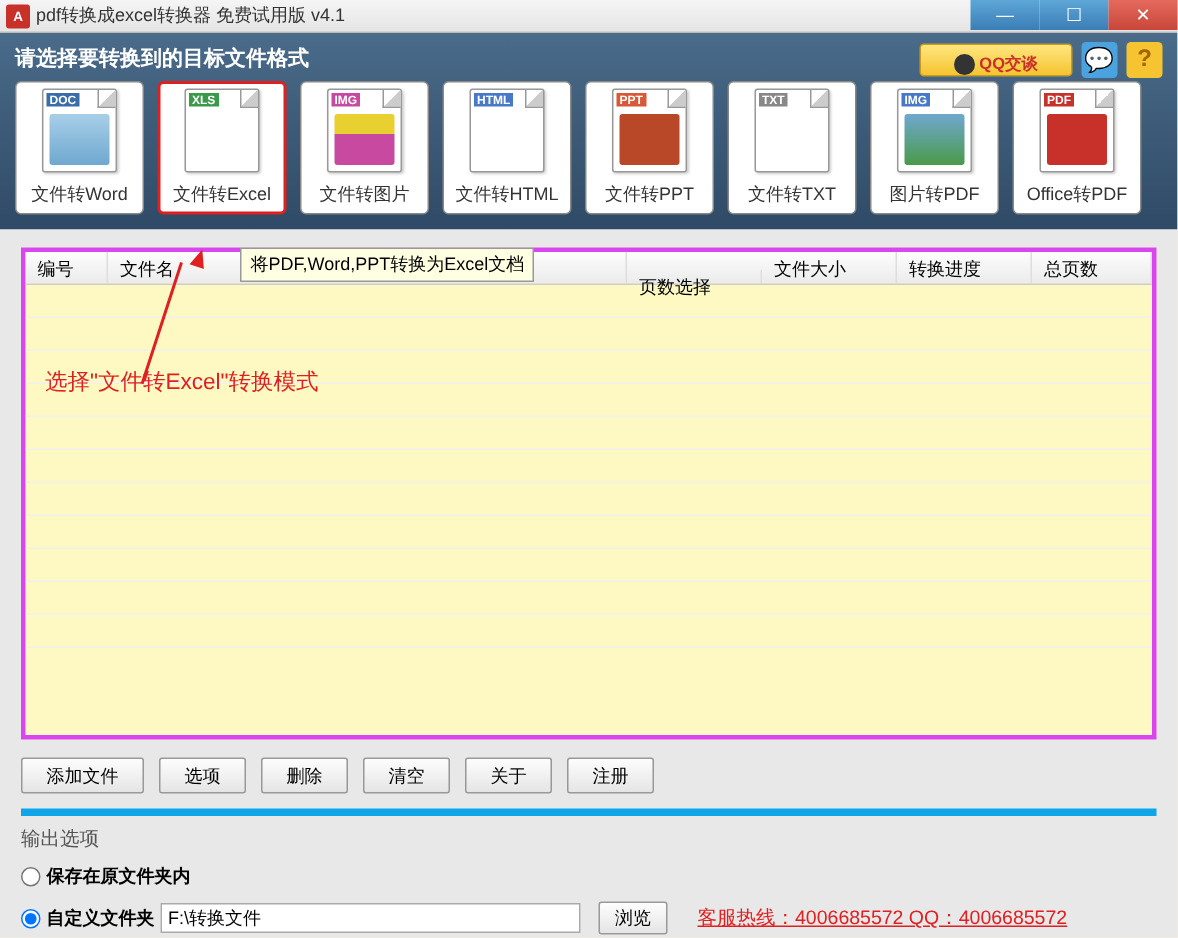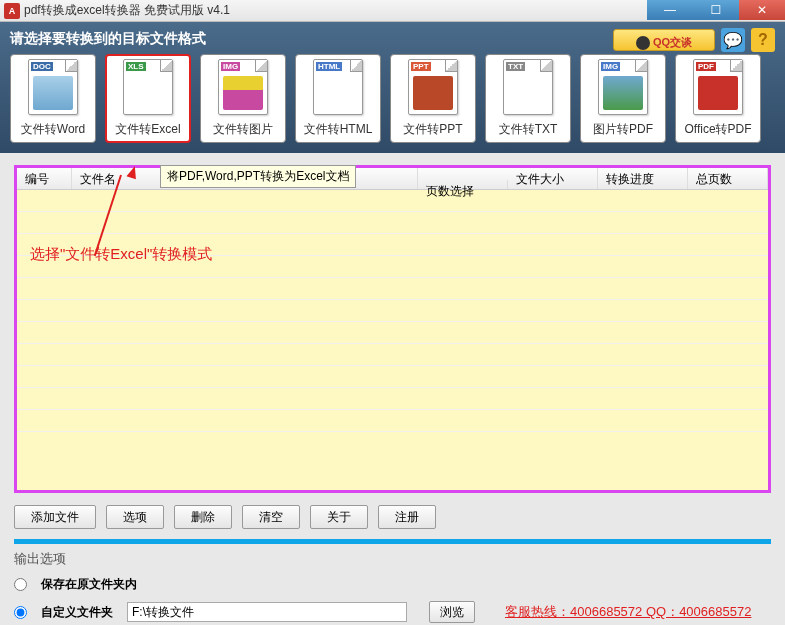--- a/index.html
+++ b/index.html
@@ -35,21 +35,21 @@
 .table-wrap { height: 328px; background: #fef9c3; border: 3px solid #d946ef; overflow: hidden; }
 .table-header { display: flex; height: 22px; background: linear-gradient(#fdfdfd, #ebebeb); border-bottom: 1px solid #ccc; font-size: 12px; }
 .th { padding: 3px 8px; border-right: 1px solid #ddd; }
 .th1 { width: 55px; } .th2 { flex: 1; } .th3 { width: 90px; margin-top: 12px; } .th4 { width: 90px; } .th5 { width: 90px; } .th6 { width: 80px; }
 .table-body { height: 238px; }
 .tr { height: 22px; border-bottom: 1px solid #f0f0f0; }
 .button-row { display: flex; gap: 10px; margin-top: 12px; }
 .btn { height: 24px; padding: 0 16px; background: linear-gradient(#fdfdfd, #e5e5e5); border: 1px solid #999; border-radius: 2px; font-size: 12px; cursor: pointer; }
 .output-section { margin-top: 10px; padding-top: 6px; border-top: 5px solid #0ea5e9; font-size: 12px; position: relative; }
 .output-title { color: #555; font-size: 13px; margin-bottom: 8px; }
-.radio-row { display: flex; align-items: center; margin-bottom: 8px; gap: 14px; }
+.radio-row { display: flex; align-items: center; margin-bottom: 8px; gap: 4px; }
 .path-input { width: 280px; height: 20px; border: 1px solid #aaa; padding: 0 4px; font-size: 12px; background: #fff; }
 .browse-btn { height: 22px; padding: 0 10px; margin-left: 8px; background: linear-gradient(#fdfdfd, #e5e5e5); border: 1px solid #999; border-radius: 2px; font-size: 12px; cursor: pointer; }
 .hotline { color: #e02020; font-size: 13px; margin-left: 16px; text-decoration: underline; }
 .start-btn { position: absolute; right: 14px; top: 2px; width: 150px; height: 42px; background: linear-gradient(#f8fcff, #d8ecf8); border: 1px solid #6fa8d0; border-radius: 6px; color: #2a7ab8; font-size: 20px; cursor: pointer; display: flex; align-items: center; justify-content: center; }
 </style>
 </head>
 <body>
 
 <div class="titlebar">
   <div class="title-icon">A</div>

